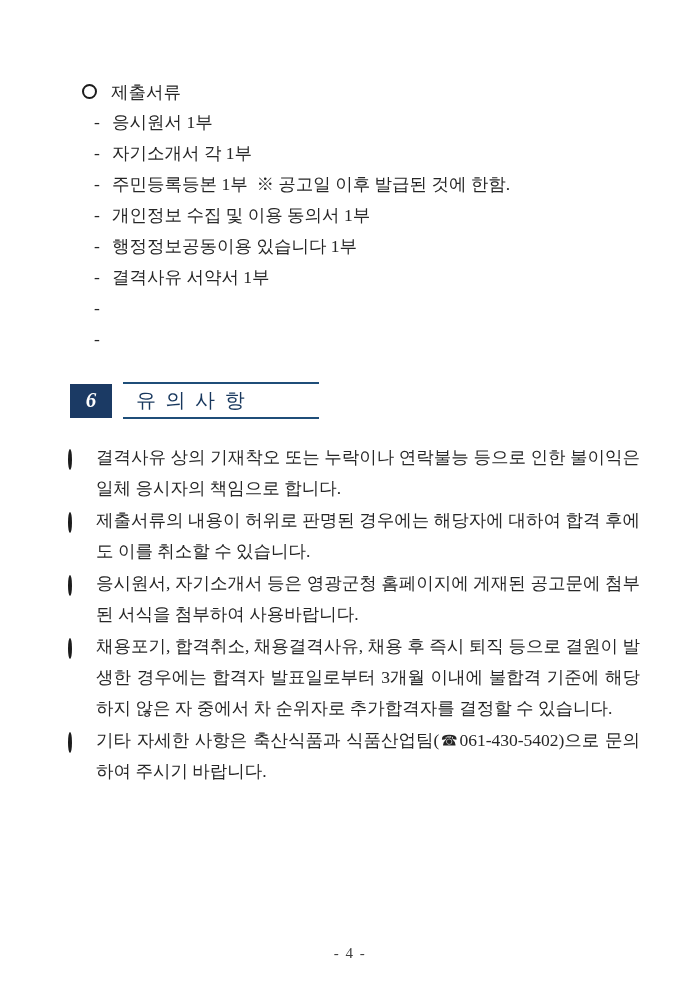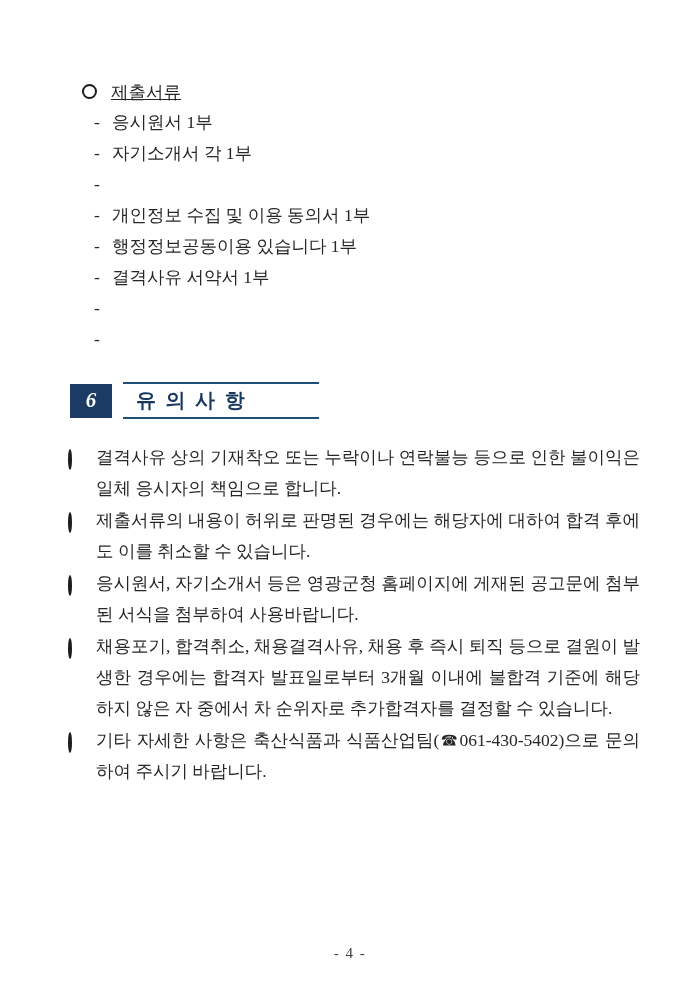--- a/index.html
+++ b/index.html
@@ -19,21 +19,20 @@
     overflow: hidden;
   }
 
   
   .sub-head {
     display: flex;
     align-items: center;
     margin-left: 14px;
     height: 31px;
     font-size: 17.5px;
-    text-decoration: underline;
   }
   .circle-bullet {
     width: 11px;
     height: 11px;
     border: 2.4px solid #1c1c1c;
     border-radius: 50%;
     flex: 0 0 auto;
   }
   .sub-head .circle-bullet { margin-right: 14px; }
   .sub-item {
@@ -75,21 +74,21 @@
     width: 196px;
     height: 37px;
     box-sizing: border-box;
     border-top: 2.5px solid var(--rule-blue, #1f4e79);
     border-bottom: 2.5px solid var(--rule-blue, #1f4e79);
     display: flex;
     align-items: center;
     padding-left: 13px;
     color: var(--title-navy, #17375d);
     font-family: "Liberation Sans", "DejaVu Sans", sans-serif;
-    font-weight: bold;
+    font-weight: normal;
     font-size: 20px;
     letter-spacing: 2px;
   }
 
   
   .notices { margin-top: 23px; }
   .notice {
     display: flex;
     margin-bottom: 1px;
   }
@@ -137,20 +136,21 @@
     <div class="sub-item">
       <span class="dash">-</span>
       <span class="sub-item-text">응시원서 1부</span>
     </div>
     <div class="sub-item">
       <span class="dash">-</span>
       <span class="sub-item-text">자기소개서 각 1부</span>
     </div>
     <div class="sub-item">
       <span class="dash">-</span>
+      <span class="sub-item-text">주민등록등본 1부  ※ 공고일 이후 발급된 것에 한함.</span>
     </div>
     <div class="sub-item">
       <span class="dash">-</span>
       <span class="sub-item-text">개인정보 수집 및 이용 동의서 1부</span>
     </div>
     <div class="sub-item">
       <span class="dash">-</span>
       <span class="sub-item-text">행정정보공동이용 있습니다 1부</span>
     </div>
     <div class="sub-item">

